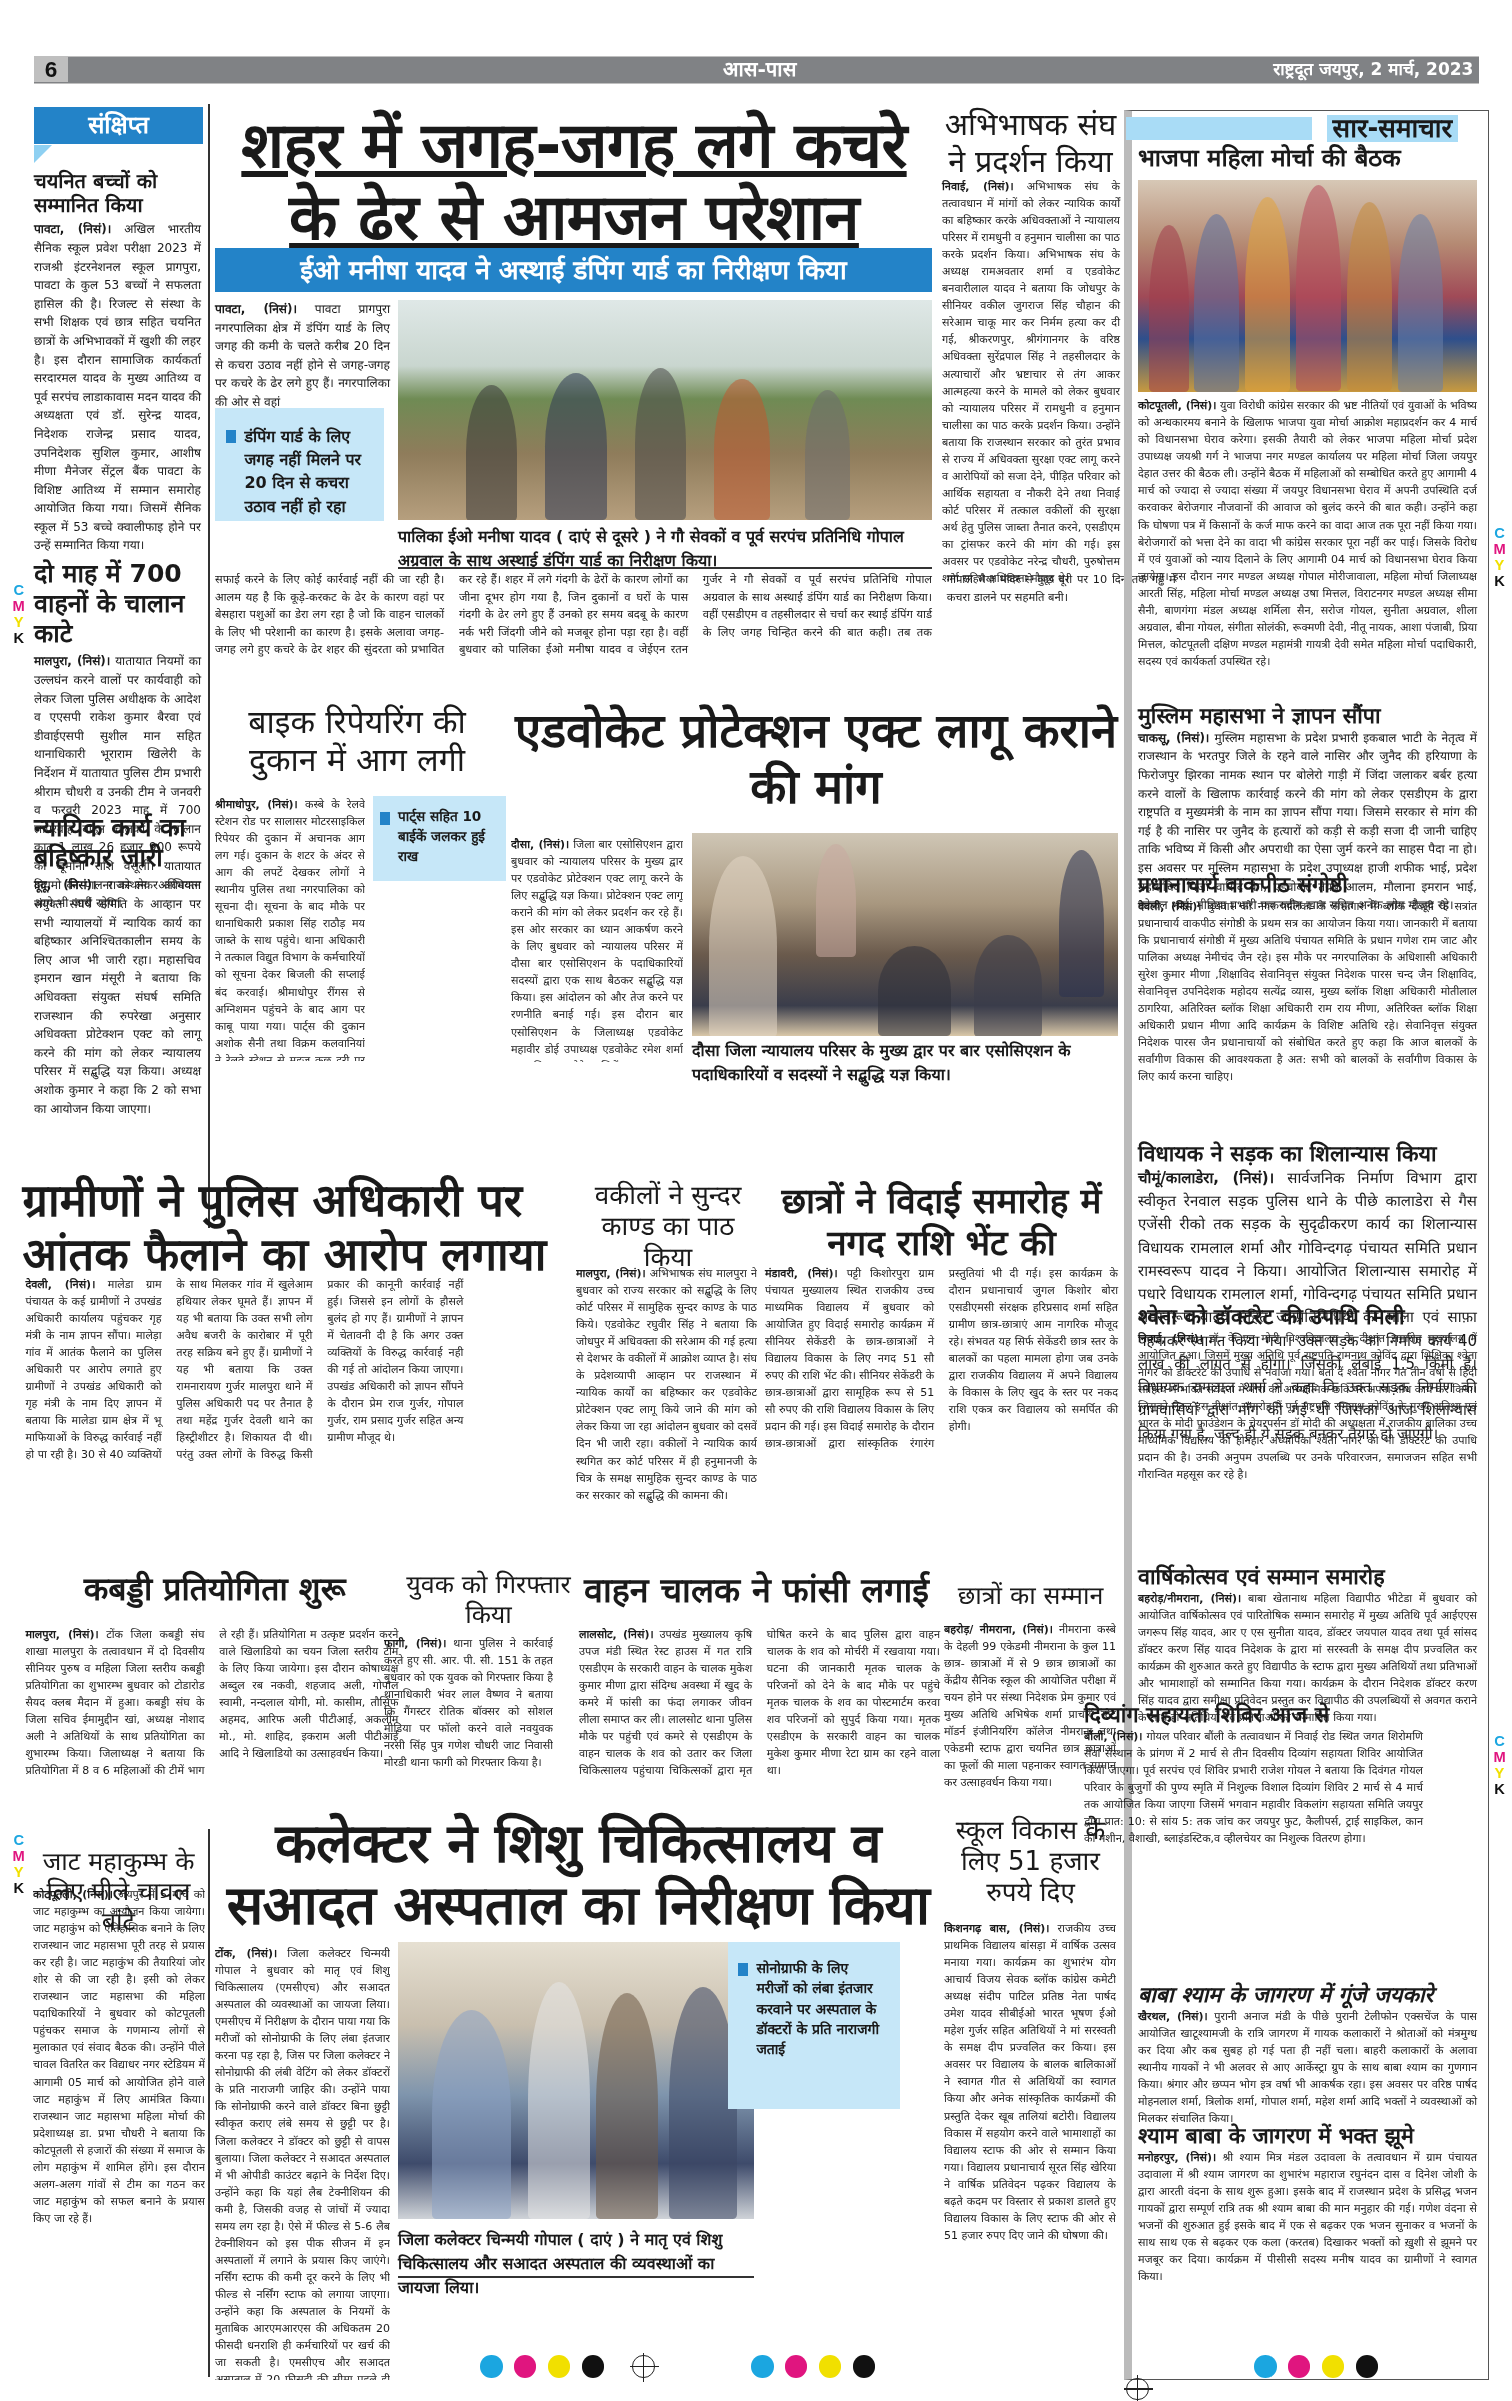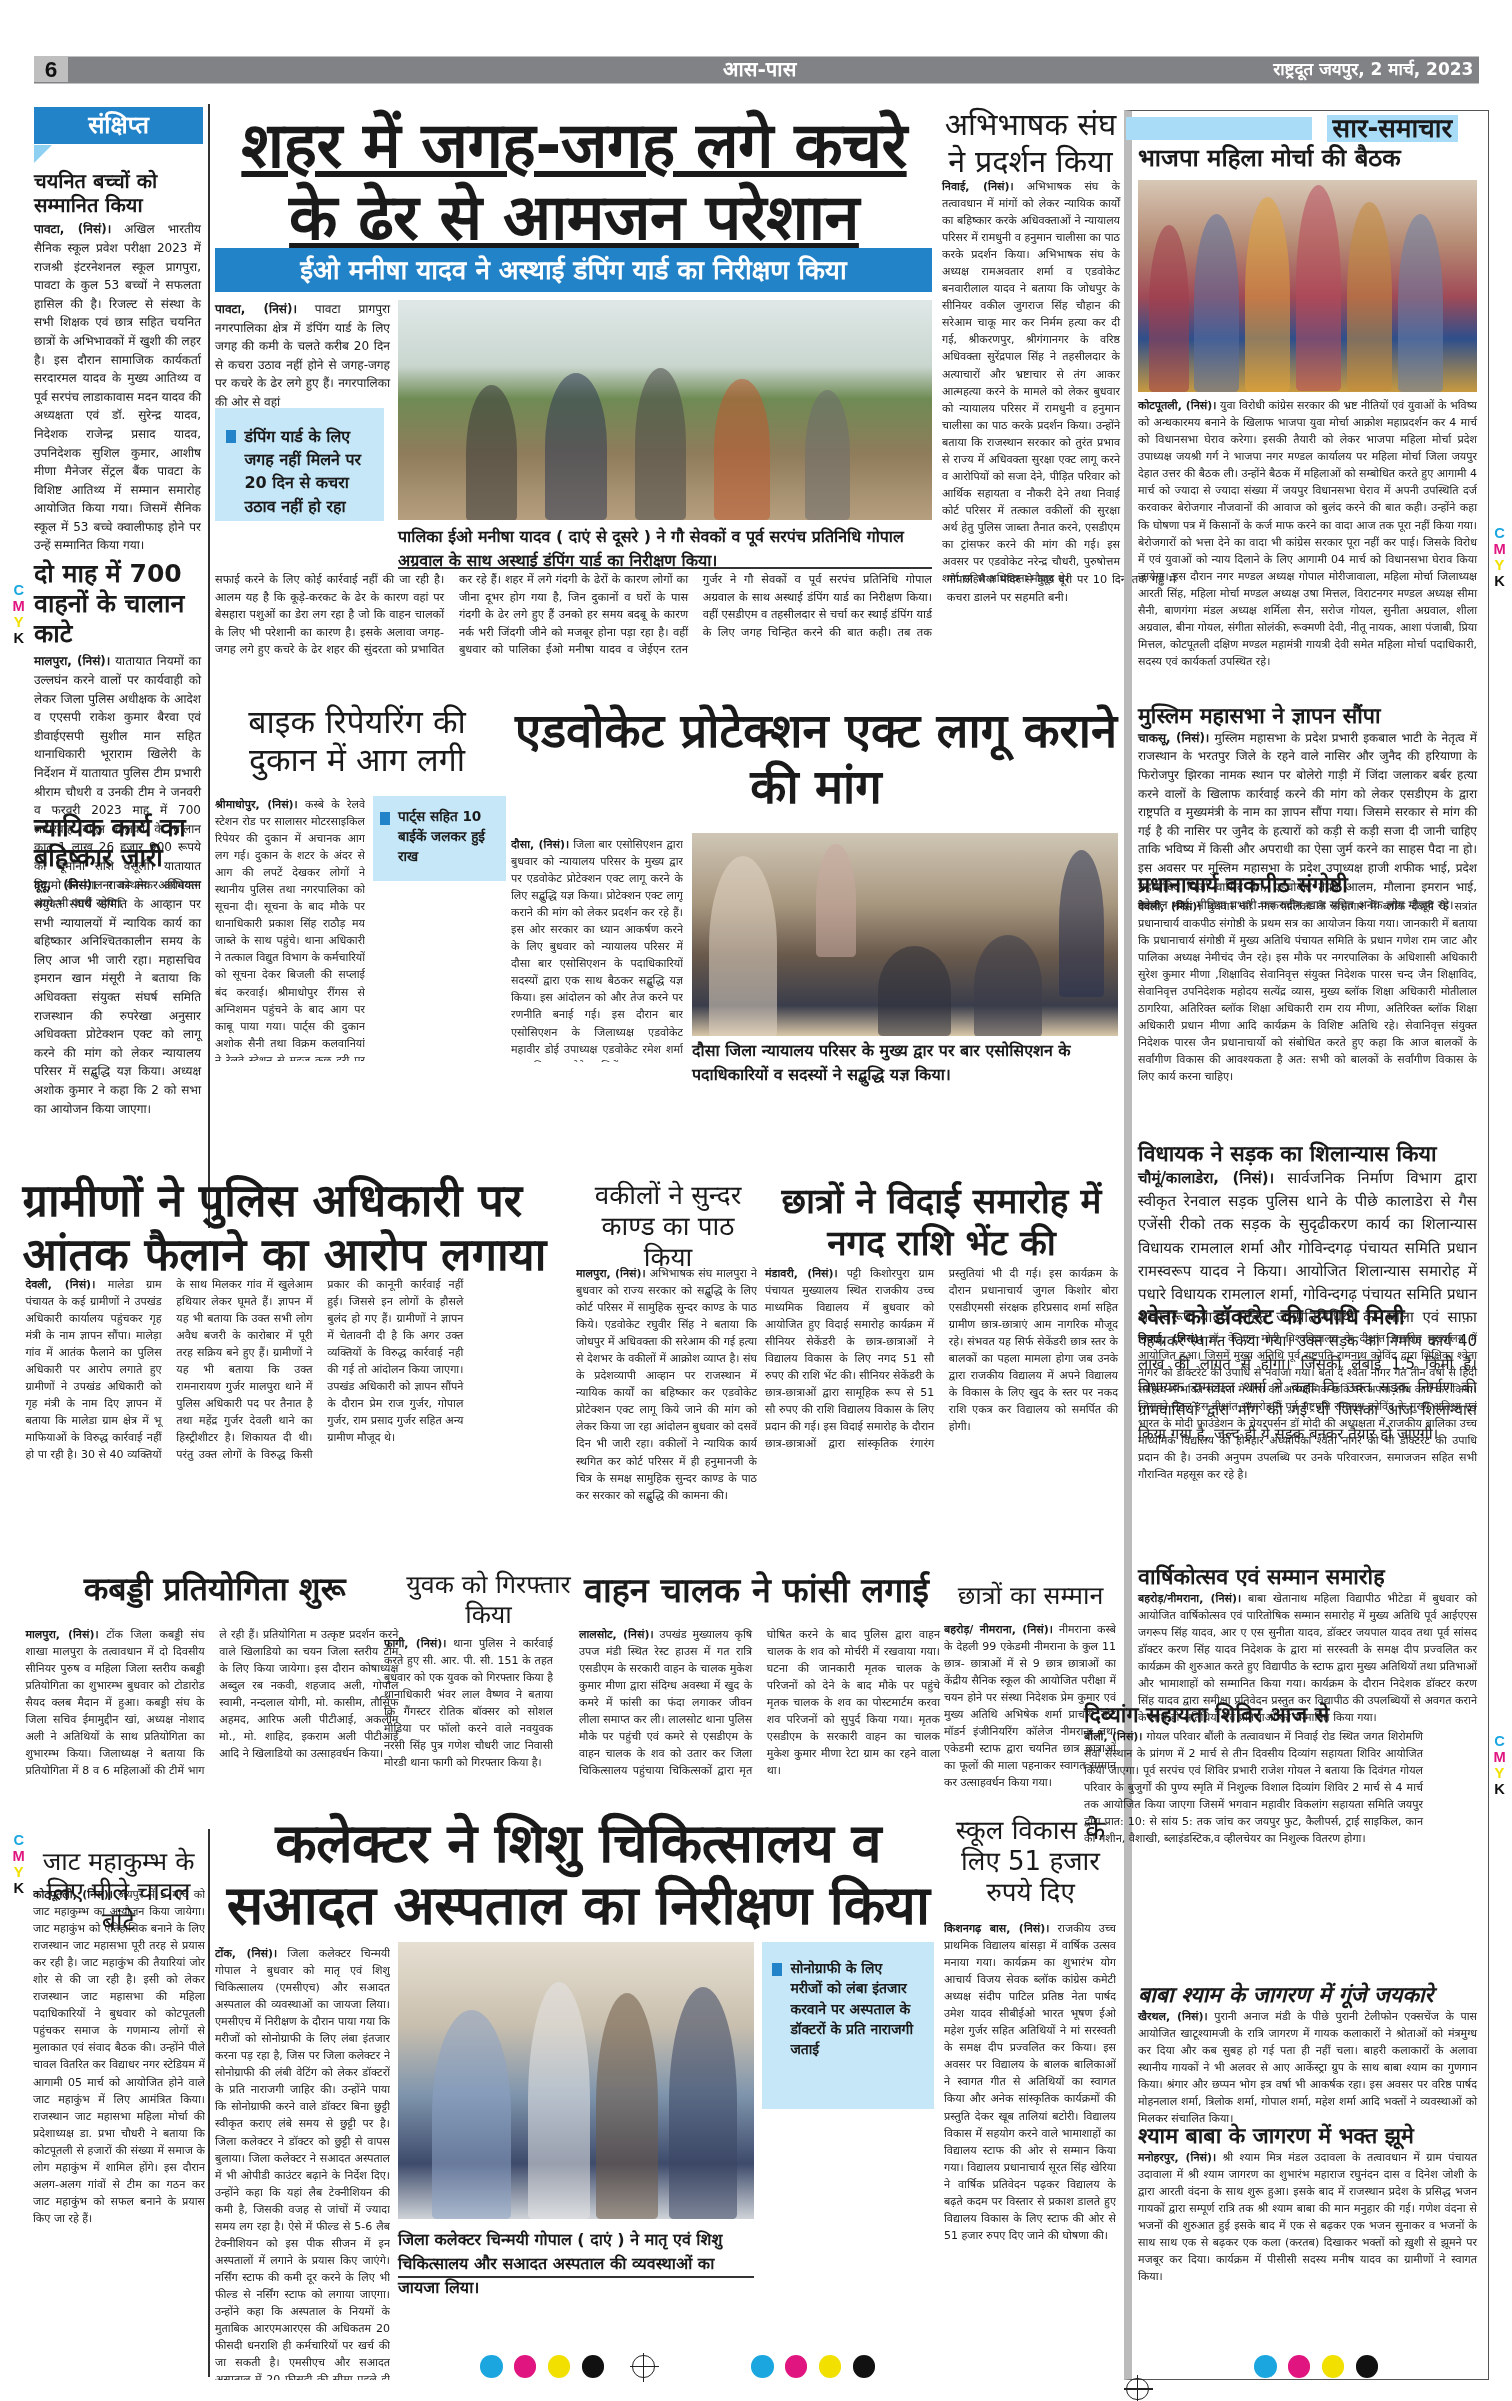--- a/index.html
+++ b/index.html
@@ -309,21 +309,21 @@
   <span>जिला कलेक्टर चिन्मयी गोपाल ने बुधवार को मातृ एवं शिशु चिकित्सालय (एमसीएच) और सआदत अस्पताल की व्यवस्थाओं का जायजा लिया। एमसीएच में निरीक्षण के दौरान पाया गया कि मरीजों को सोनोग्राफी के लिए लंबा इंतजार करना पड़ रहा है, जिस पर जिला कलेक्टर ने सोनोग्राफी की लंबी वेटिंग को लेकर डॉक्टरों के प्रति नाराजगी जाहिर की। उन्होंने पाया कि सोनोग्राफी करने वाले डॉक्टर बिना छुट्टी स्वीकृत कराए लंबे समय से छुट्टी पर है। जिला कलेक्टर ने डॉक्टर को छुट्टी से वापस बुलाया। जिला कलेक्टर ने सआदत अस्पताल में भी ओपीडी काउंटर बढ़ाने के निर्देश दिए। उन्होंने कहा कि यहां लैब टेक्नीशियन की कमी है, जिसकी वजह से जांचों में ज्यादा समय लग रहा है। ऐसे में फील्ड से 5-6 लैब टेक्नीशियन को इस पीक सीजन में इन अस्पतालों में लगाने के प्रयास किए जाएंगे। नर्सिंग स्टाफ की कमी दूर करने के लिए भी फील्ड से नर्सिंग स्टाफ को लगाया जाएगा। उन्होंने कहा कि अस्पताल के नियमों के मुताबिक आरएमआरएस की अधिकतम 20 फीसदी धनराशि ही कर्मचारियों पर खर्च की जा सकती है। एमसीएच और सआदत अस्पताल में 20 फीसदी की सीमा पहले ही पार हो चुकी है। पिछले साल निरीक्षण के दौरान सफाई कर्मचारियों की तादाद में काफी बढ़ोतरी की गई थी। इन दोनों अस्पतालों में सिविल डिफेंस के करीब 10 लोगों को लगाया जाएगा, जिन्हें आवारा पशुओं का अस्पताल परिसर में प्रवेश रोकने और पार्किंग की व्यवस्था संभालने का काम दिया जाएगा।</span>
 </div>
 <div class="abs photo photo-hosp" style="left:398px; top:1942px; width:356px; height:277px;">
   <div class="person" style="left:34px; top:68px; width:79px; height:209px; background:#8ca3c4;"></div>
   <div class="person" style="left:130px; top:40px; width:62px; height:237px; background:#e6e6e6;"></div>
   <div class="person" style="left:198px; top:51px; width:62px; height:226px; background:#6e5a45;"></div>
   <div class="person" style="left:271px; top:45px; width:68px; height:232px; background:#3a4563;"></div>
 </div>
 <div class="abs caption" style="left:398px; top:2228px; width:356px;">जिला कलेक्टर चिन्मयी गोपाल ( दाएं ) ने मातृ एवं शिशु चिकित्सालय और सआदत अस्पताल की व्यवस्थाओं का जायजा लिया।</div>
 <div class="hrule" style="left:398px; top:2276px; width:356px;"></div>
-<div class="abs callout" style="left:762px; top:1942px; width:172px; height:167px; padding:16px 10.2px;">
+<div class="abs callout" style="left:728px; top:1942px; width:172px; height:167px; padding:16px 10.2px;">
   <span class="sq"></span><span class="callout-text" style="width:127px; font-size:14px;">सोनोग्राफी के लिए मरीजों को लंबा इंतजार करवाने पर अस्पताल के डॉक्टरों के प्रति नाराजगी जताई</span>
 </div>
 
 <div class="abs h-light" style="left:943px; top:1815px; width:175px; font-size:26px;">स्कूल विकास के लिए 51 हजार रुपये दिए</div>
 <div class="abs body" style="left:944px; top:1920px; width:172px; height:457px; font-size:11px; overflow:hidden;">
   <b>किशनगढ़ बास, (निसं)।</b>
   <span>राजकीय उच्च प्राथमिक विद्यालय बांसड़ा में वार्षिक उत्सव मनाया गया। कार्यक्रम का शुभारंभ योग आचार्य विजय सेवक ब्लॉक कांग्रेस कमेटी अध्यक्ष संदीप पाटिल प्रतिष्ठ नेता पार्षद उमेश यादव सीबीईओ भारत भूषण ईओ महेश गुर्जर सहित अतिथियों ने मां सरस्वती के समक्ष दीप प्रज्वलित कर किया। इस अवसर पर विद्यालय के बालक बालिकाओं ने स्वागत गीत से अतिथियों का स्वागत किया और अनेक सांस्कृतिक कार्यक्रमों की प्रस्तुति देकर खूब तालियां बटोरी। विद्यालय विकास में सहयोग करने वाले भामाशाहों का विद्यालय स्टाफ की ओर से सम्मान किया गया। विद्यालय प्रधानाचार्य सूरत सिंह खेरिया ने वार्षिक प्रतिवेदन पढ़कर विद्यालय के बढ़ते कदम पर विस्तार से प्रकाश डालते हुए विद्यालय विकास के लिए स्टाफ की ओर से 51 हजार रुपए दिए जाने की घोषणा की।</span>
 </div>
 
 <div class="abs dots" style="left:480px; top:2355px;">

